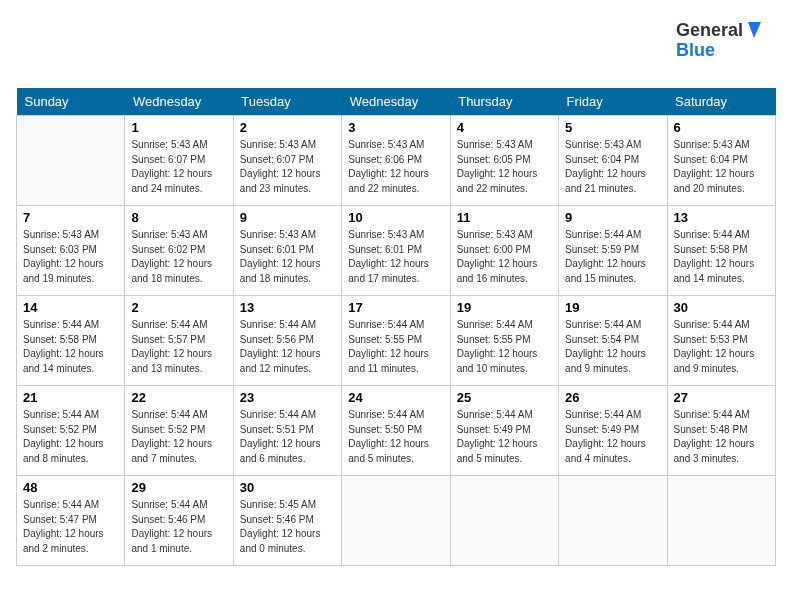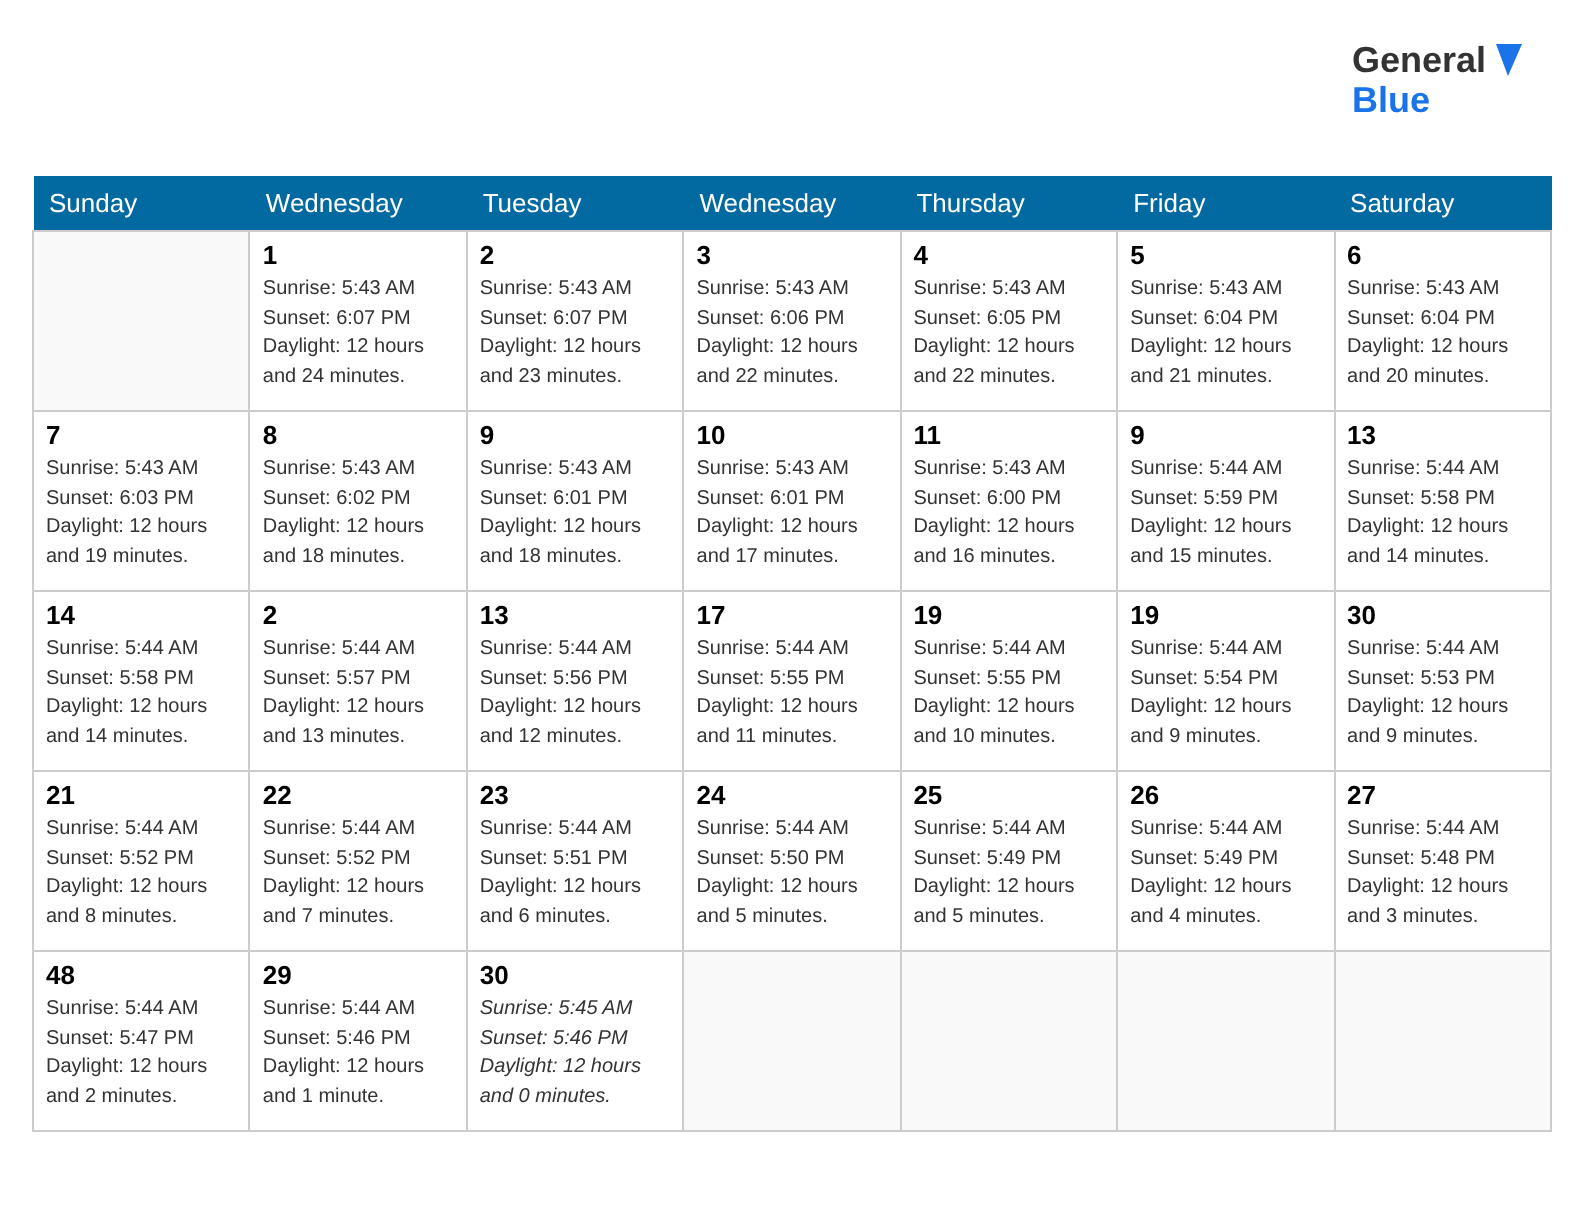--- a/index.html
+++ b/index.html
@@ -302,21 +302,21 @@
         </td>
         <td>
           <div class="day-num">29</div>
           <div class="day-info" style="white-space: pre-line;">Sunrise: 5:44 AM
 Sunset: 5:46 PM
 Daylight: 12 hours
 and 1 minute.</div>
         </td>
         <td>
           <div class="day-num">30</div>
-          <div class="day-info" style="white-space: pre-line; font-style: italic;">Sunrise: 5:45 AM
+          <div class="day-info" style="white-space: pre-line;">Sunrise: 5:45 AM
 Sunset: 5:46 PM
 Daylight: 12 hours
 and 0 minutes.</div>
         </td>
         <td class="empty"></td>
         <td class="empty"></td>
         <td class="empty"></td>
         <td class="empty"></td>
       </tr>
     </tbody>

